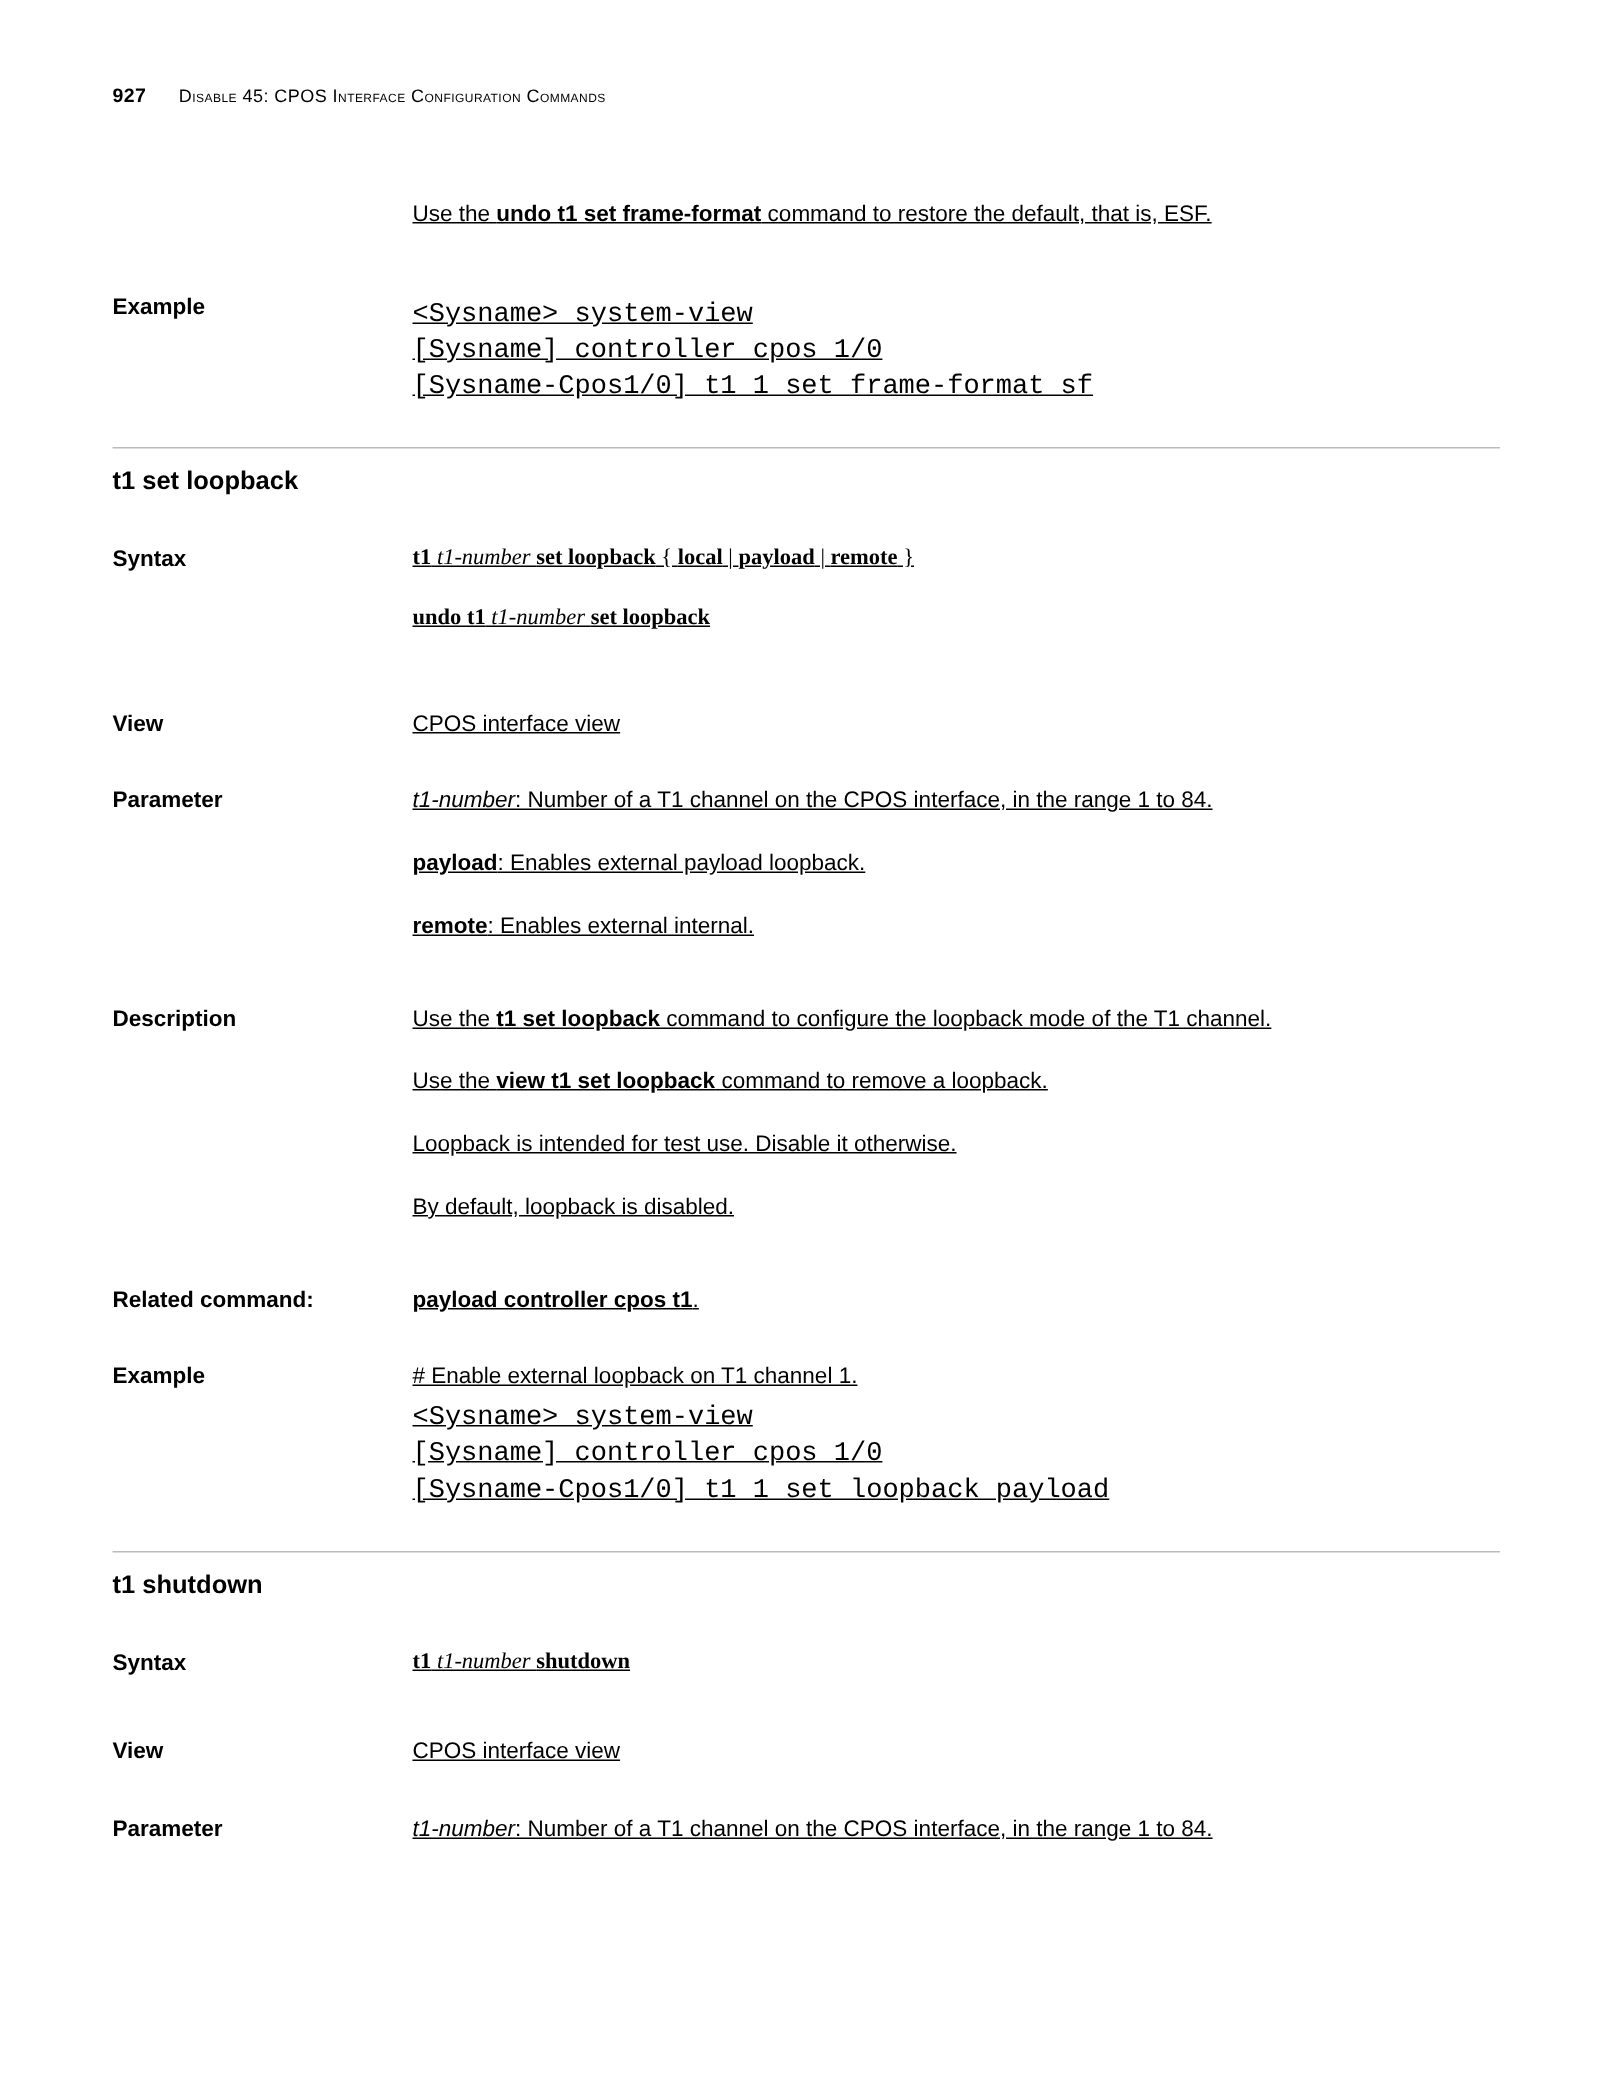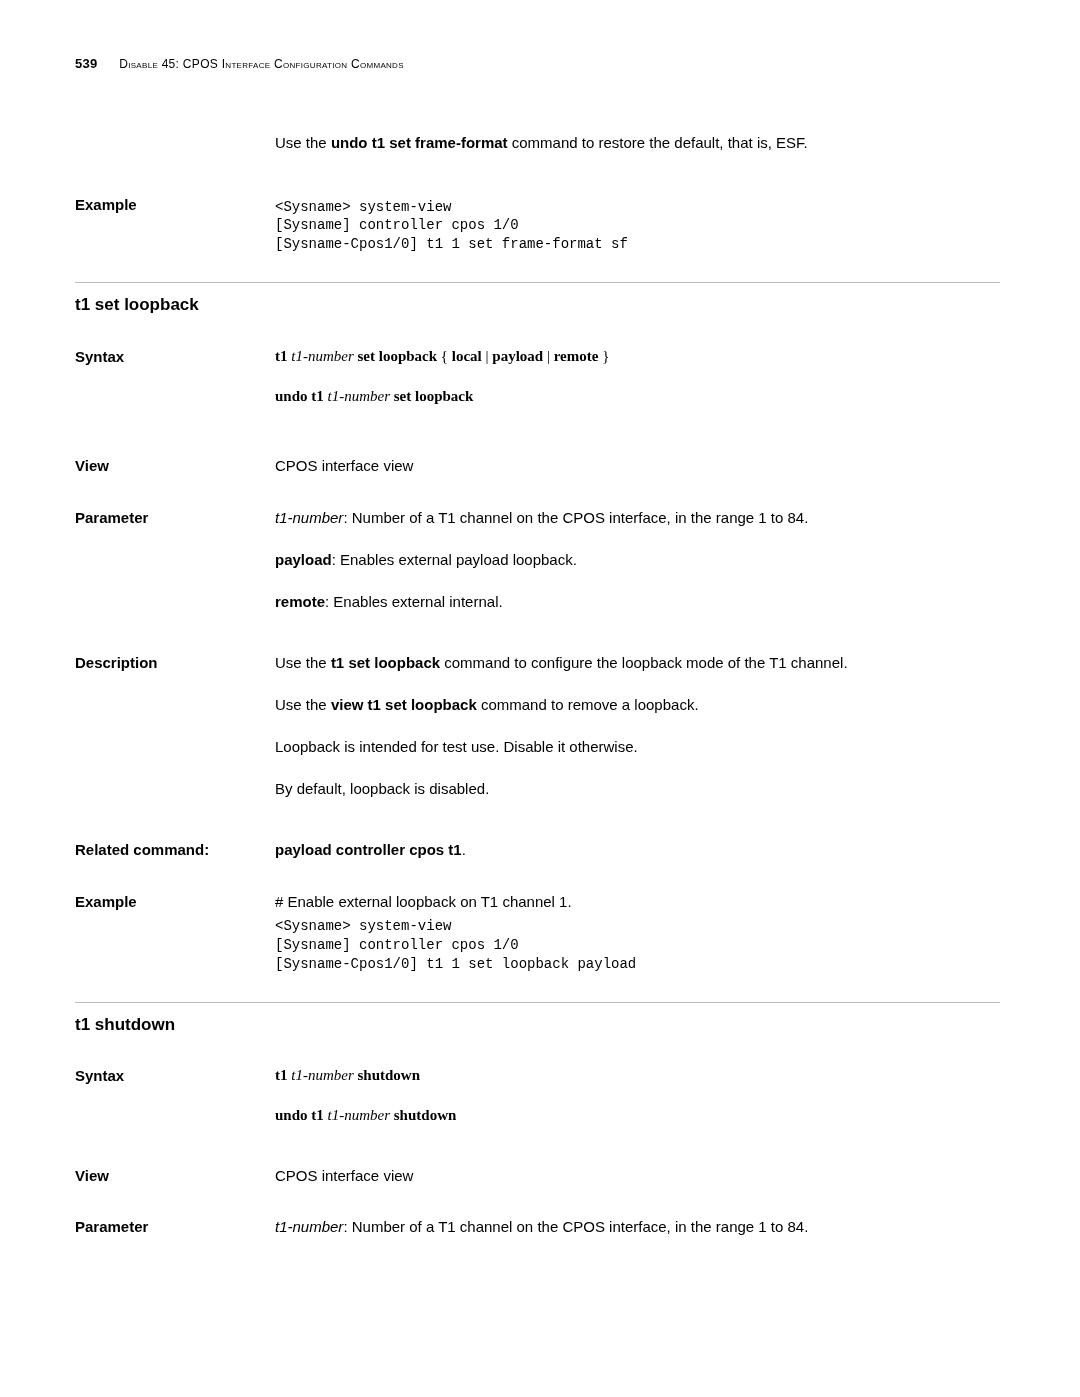--- a/index.html
+++ b/index.html
@@ -30,25 +30,26 @@
   }
   .label-col {
     flex: 0 0 200px;
     text-align: left;
     padding-right: 16px;
     font-weight: bold;
     box-sizing: border-box;
   }
   .content-col {
     flex: 1;
+    text-decoration: underline;
   }
   .para { margin-bottom: 20px; }
   pre.code {
     font-family: "Courier New", Courier, monospace;
-    font-size: 14px;
+    font-size: 18px;
     margin: 4px 0 0 0;
     white-space: pre;
     line-height: 1.35;
   }
   hr.sep {
     border: none;
     border-top: 1px solid #bbb;
     margin: 28px 0 8px 0;
   }
   .section-title {
@@ -62,21 +63,21 @@
   .syntax-line { margin-bottom: 18px; }
   .spacer-l  { height: 26px; }
   .spacer-m  { height: 16px; }
 </style>
 </head>
 <body>
 
 <div class="page">
 
   <div class="header">
-    <span class="pnum">539</span>
+    <span class="pnum">927</span>
     <span class="chap">Disable 45: CPOS Interface Configuration Commands</span>
   </div>
 
   <div class="row">
     <div class="label-col"></div>
     <div class="content-col para">
       <span>Use the </span><span class="bold">undo t1 set frame-format</span><span> command to restore the default, that is, ESF.</span>
     </div>
   </div>
 
@@ -171,23 +172,20 @@
   <hr class="sep">
 
   <div class="section-title">t1 shutdown</div>
 
   <div class="row">
     <div class="label-col">Syntax</div>
     <div class="content-col serif">
       <div class="syntax-line">
         <span class="bold">t1</span><span class="ital"> t1-number </span><span class="bold">shutdown</span>
       </div>
-      <div class="syntax-line">
-        <span class="bold">undo t1</span><span class="ital"> t1-number </span><span class="bold">shutdown</span>
-      </div>
     </div>
   </div>
 
   <div class="spacer-m"></div>
 
   <div class="row">
     <div class="label-col">View</div>
     <div class="content-col">CPOS interface view</div>
   </div>
 

